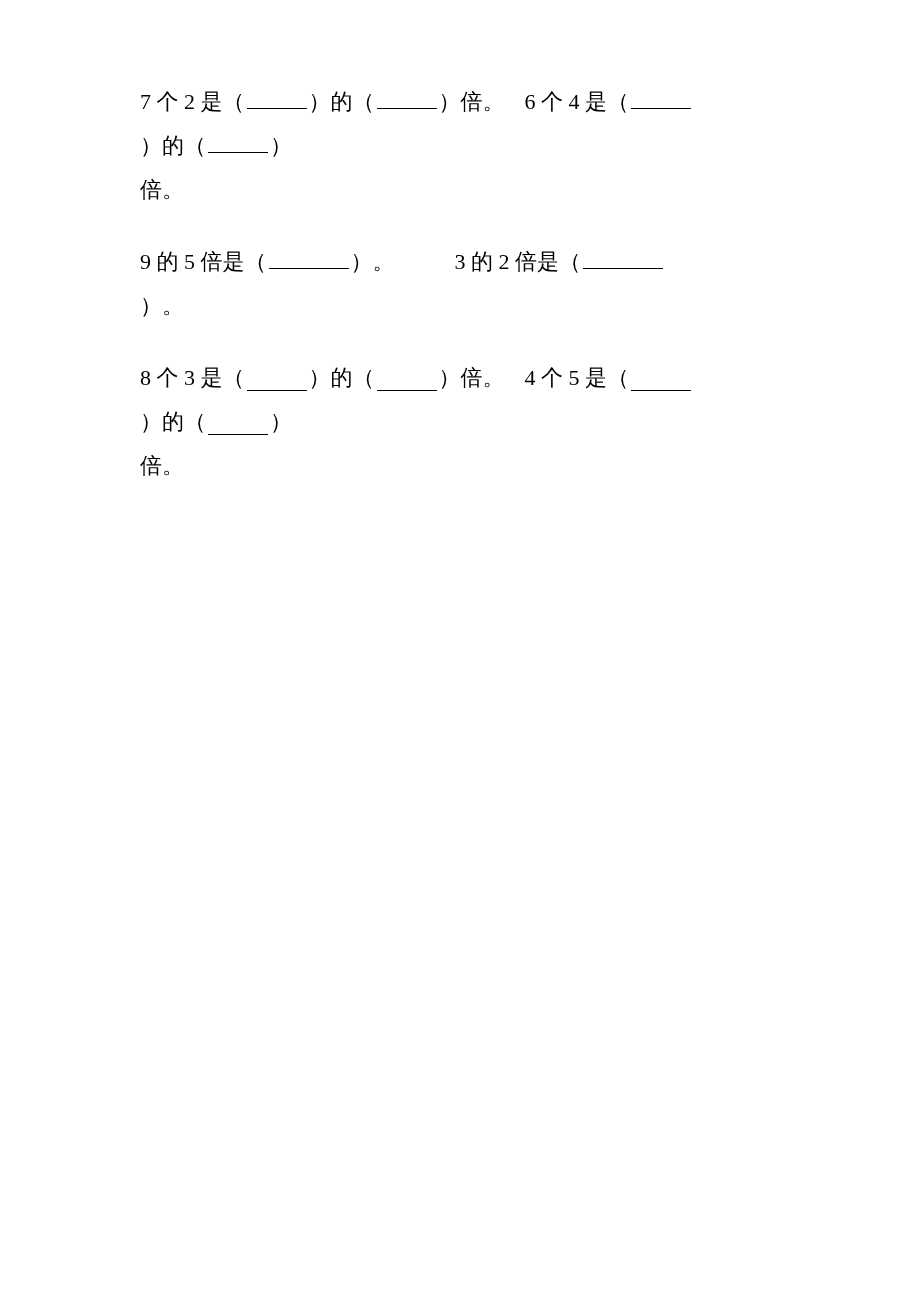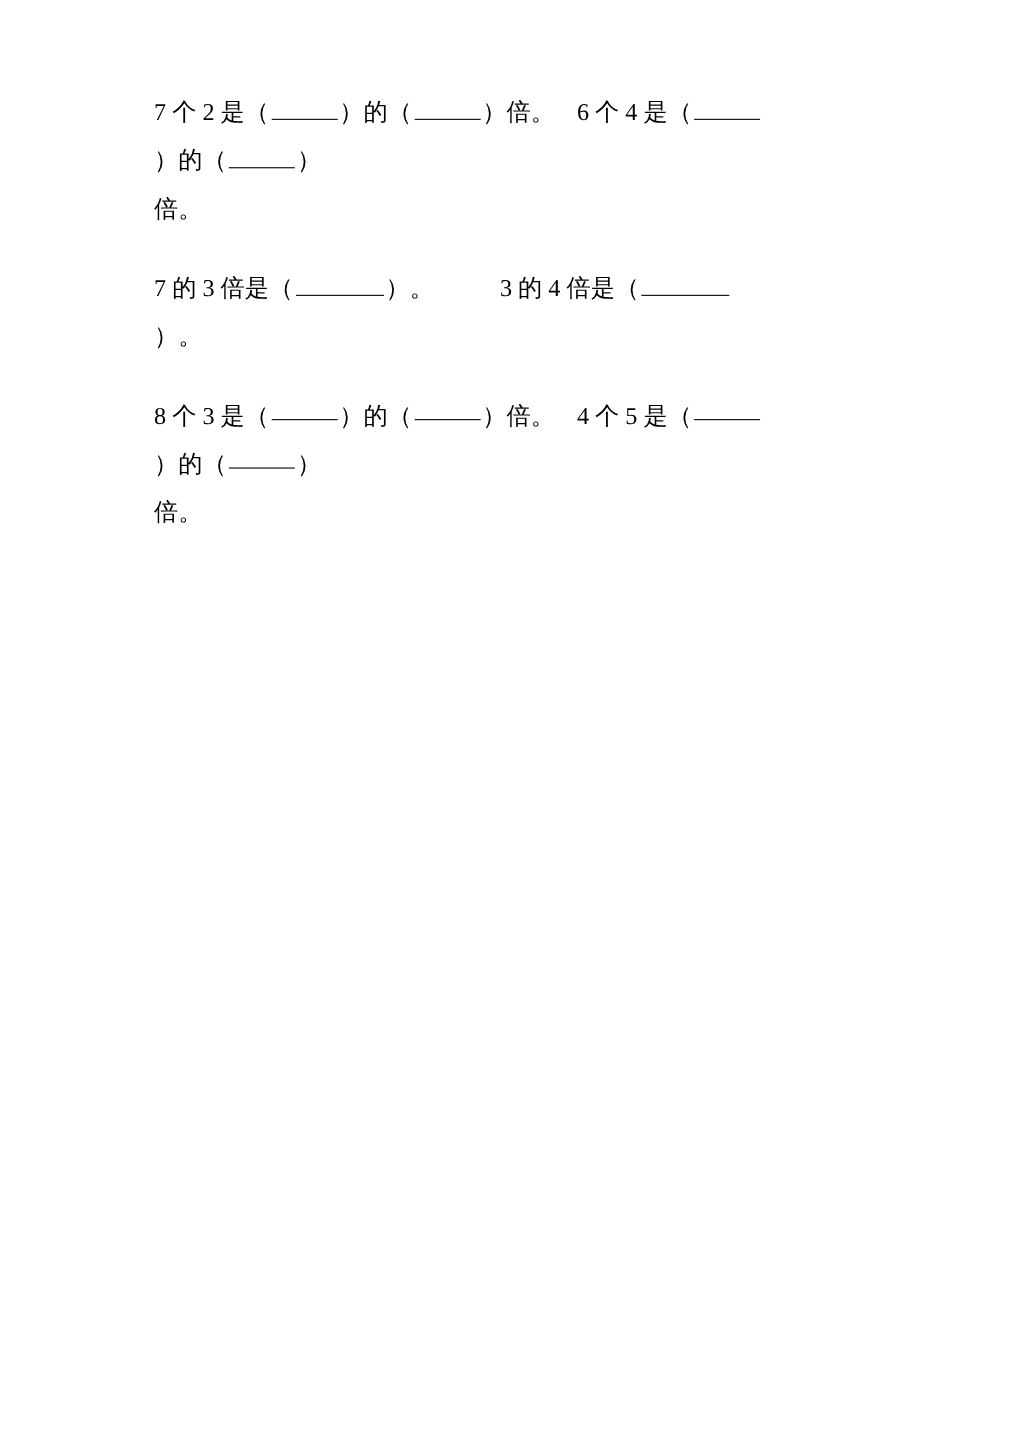--- a/index.html
+++ b/index.html
@@ -61,30 +61,30 @@
     <span>）的（</span>
     <span class="blank"></span>
     <span>）</span>
   </div>
   <div style="margin-bottom: 28px; line-height: 2;">
     <span>倍。</span>
   </div>
 
   <div style="margin-bottom: 28px; line-height: 2; display: flex; flex-wrap: wrap; align-items: baseline;">
     <span class="indent"></span>
-    <span>7 的 3 倍是（</span>
+    <span>9 的 5 倍是（</span>
     <span class="blank-wide"></span>
     <span>）。</span>
     <span style="display:inline-block; width: 60px;"></span>
-    <span>3 的 4 倍是（</span>
+    <span>3 的 2 倍是（</span>
     <span class="blank-wide"></span>
     <span>）。</span>
   </div>
 
-  <div style="margin-bottom: 0; line-height: 2; display: flex; flex-wrap: wrap; align-items: flex-start;">
+  <div style="margin-bottom: 0; line-height: 2; display: flex; flex-wrap: wrap; align-items: center;">
     <span class="indent"></span>
     <span>8 个 3 是（</span>
     <span class="blank"></span>
     <span>）的（</span>
     <span class="blank"></span>
     <span>）倍。</span>
     <span style="display:inline-block; width: 20px;"></span>
     <span>4 个 5 是（</span>
     <span class="blank"></span>
     <span>）的（</span>

